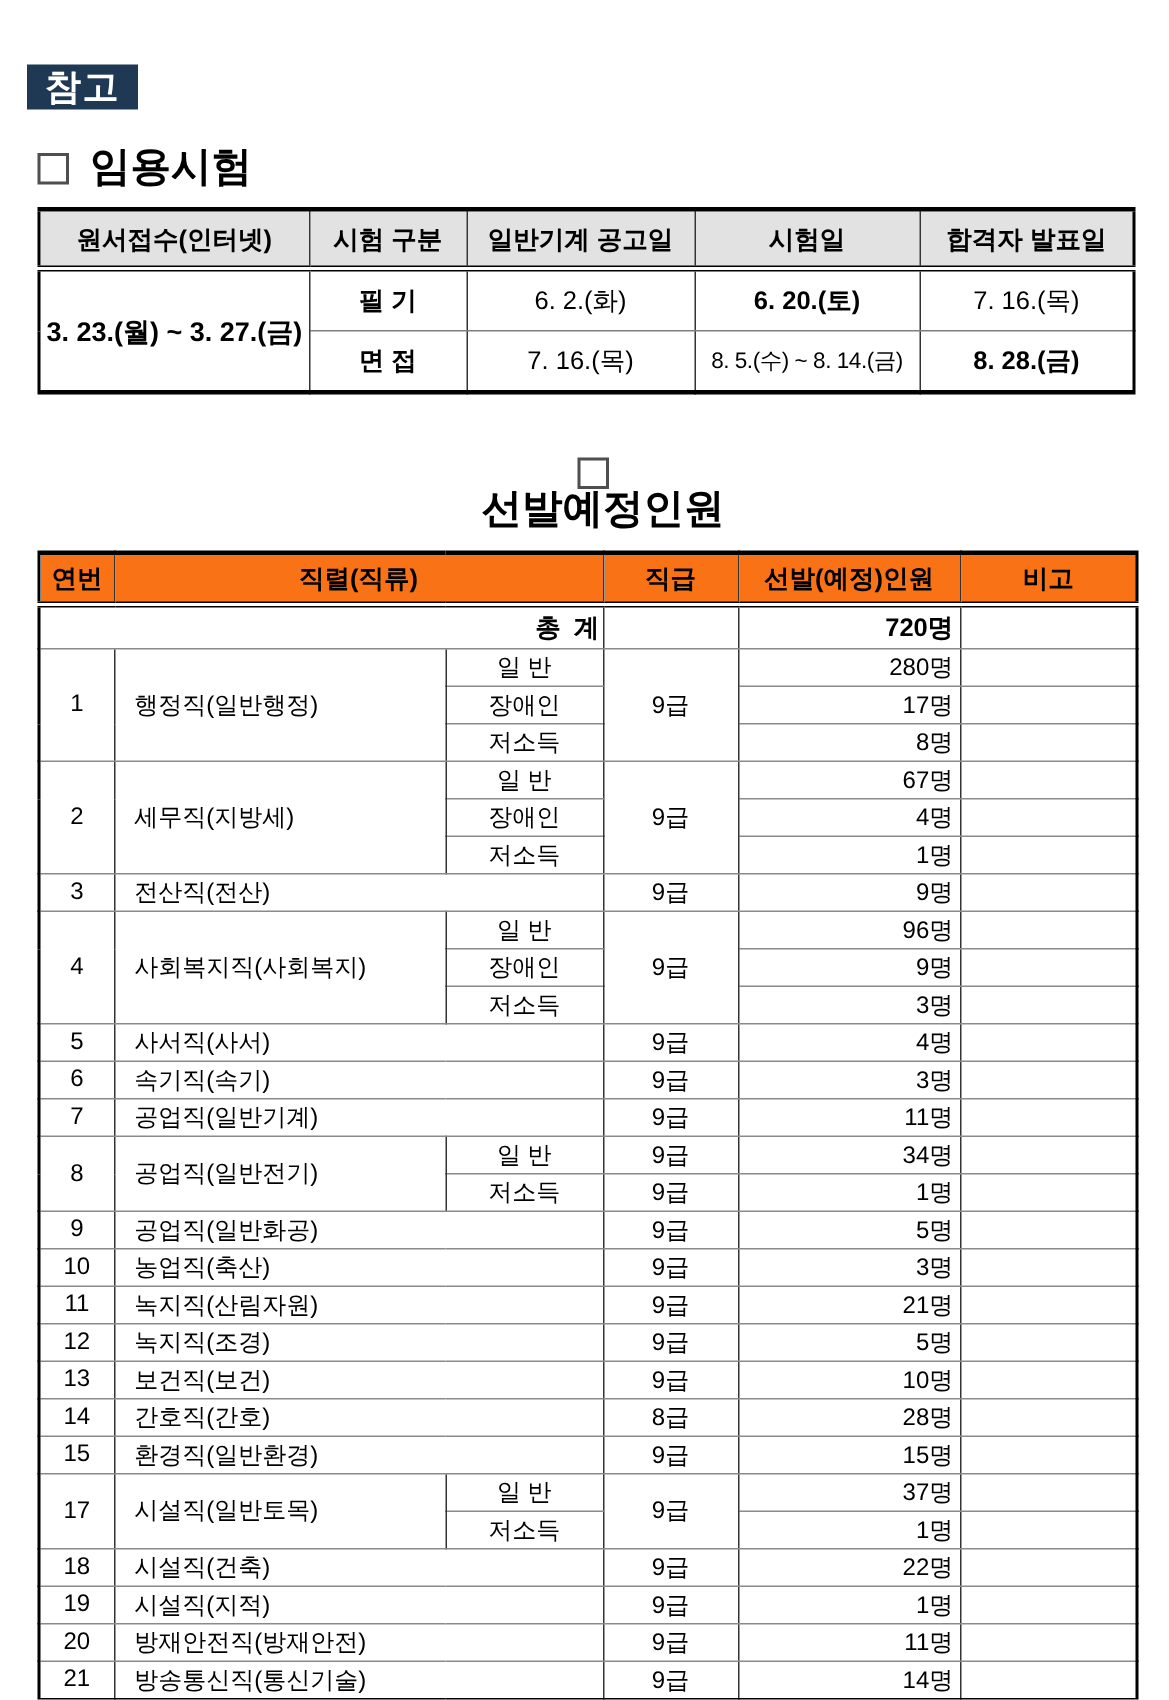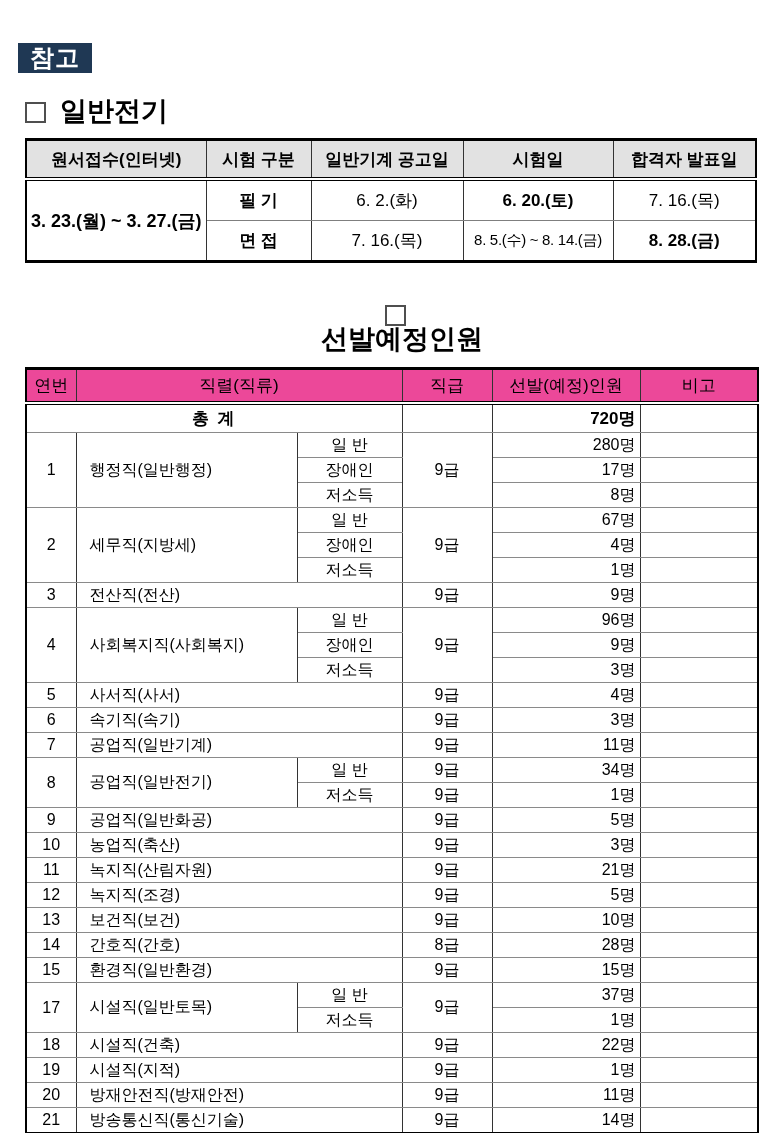--- a/index.html
+++ b/index.html
@@ -63,48 +63,48 @@
   }
   .schedule-table td.period{ font-size:18px; }
   .schedule-table td.tight{ font-size:15px; letter-spacing:-0.3px; }
 
   
   .recruitment-table{
     width:732px; margin-top:14px;
     border:2px solid #000; border-top:3px solid #000; border-bottom:3px solid #000;
   }
   .recruitment-table th{
-    background:#ec4899; height:31px; font-size:17px; font-weight:normal;
+    background:#f97316; height:31px; font-size:17px; font-weight:bold;
     border-left:1px solid #333; border-right:1px solid #333;
     border-bottom:4px double #000;
   }
   .recruitment-table td{
     height:24px; font-size:16px; vertical-align:middle;
     border-left:1px solid #333; border-right:1px solid #333;
     border-top:1px solid #8a8a8a; border-bottom:1px solid #8a8a8a;
   }
   .recruitment-table tr.total td{ height:27px; font-size:17px; }
   .c-no{ text-align:center; }
   .c-name{ text-align:left; padding-left:13px; }
   .c-sub{ text-align:center; }
   .c-grade{ text-align:center; }
   .c-count{ text-align:right; padding-right:4px; }
-  .total-label{ text-align:center; font-weight:bold; letter-spacing:2px; }
+  .total-label{ text-align:right; font-weight:bold; letter-spacing:2px; }
   .total-count{ font-weight:bold; }
 </style>
 </head>
 <body>
 
 <div class="header-row">
   <div class="badge">참고</div>
 </div>
 
 <div class="section-heading">
   <span class="sq"></span>
-  <span>일반전기</span>
+  <span>임용시험</span>
 </div>
 
 <table class="schedule-table">
   <colgroup>
     <col style="width:180px">
       <col style="width:105px">
       <col style="width:152px">
       <col style="width:150px">
       <col style="width:143px">
   </colgroup>

